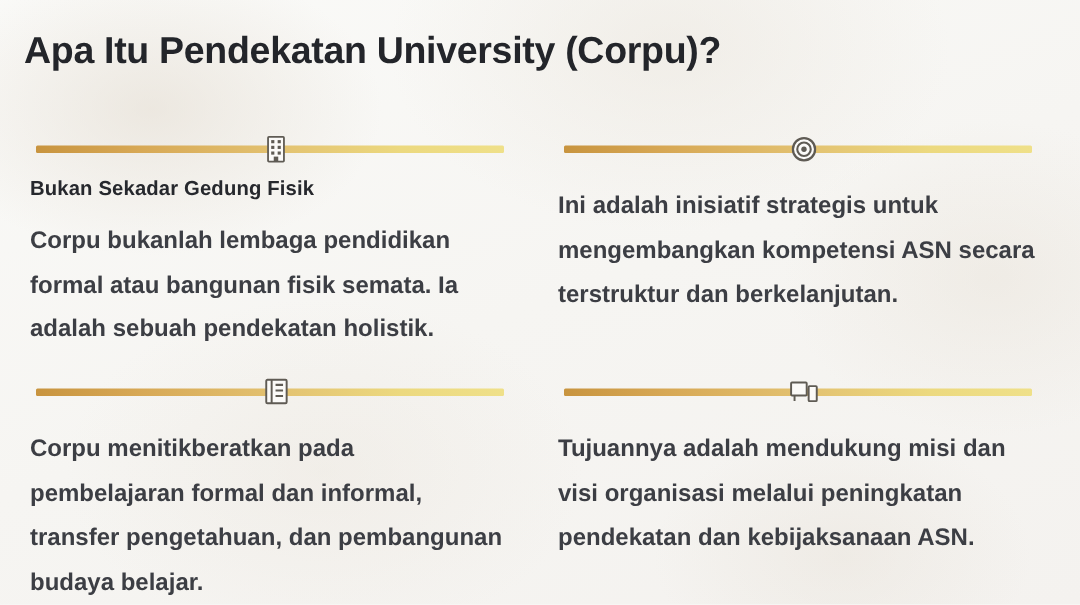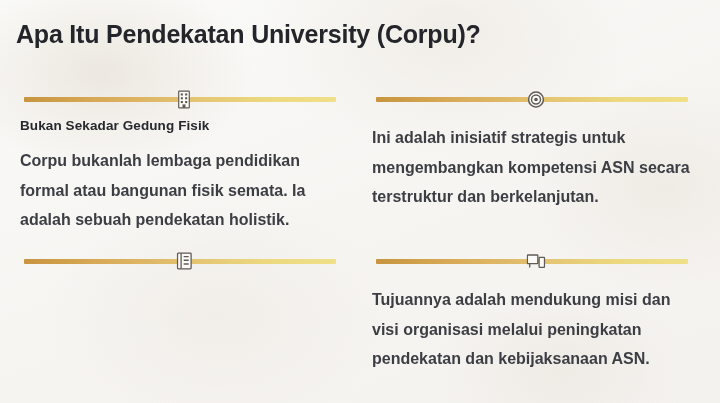--- a/index.html
+++ b/index.html
@@ -163,20 +163,21 @@
         <div class="icon-badge">
           <svg width="16" height="18" viewBox="0 0 16 18" fill="none" stroke="#5f5b54" stroke-width="1.3">
             <rect x="1.0" y="1.2" width="13.6" height="15.6" rx="0.8" fill="#fbfaf8"></rect>
             <line x1="4.6" y1="1.2" x2="4.6" y2="16.8"></line>
             <line x1="7.2" y1="4.6" x2="12.2" y2="4.6" stroke-width="1.4"></line>
             <line x1="7.2" y1="8.3" x2="12.2" y2="8.3" stroke-width="1.4"></line>
             <line x1="7.2" y1="12.0" x2="12.2" y2="12.0" stroke-width="1.4"></line>
           </svg>
         </div>
       </div>
+      <div class="card-body">Corpu menitikberatkan pada pembelajaran formal dan informal, transfer pengetahuan, dan pembangunan budaya belajar.</div>
     </div>
 
     <div class="card">
       <div class="divider-wrap">
         <div class="divider-bar"></div>
         <div class="icon-badge">
           <svg width="19" height="16" viewBox="0 0 19 16" fill="none" stroke="#5f5b54" stroke-width="1.3">
             <rect x="0.9" y="2.0" width="10.4" height="8.6" rx="0.6" fill="#fbfaf8"></rect>
             <line x1="3.2" y1="10.6" x2="3.2" y2="14.4"></line>
             <rect x="12.6" y="4.4" width="5.4" height="10.0" rx="0.6" fill="#fbfaf8"></rect>

